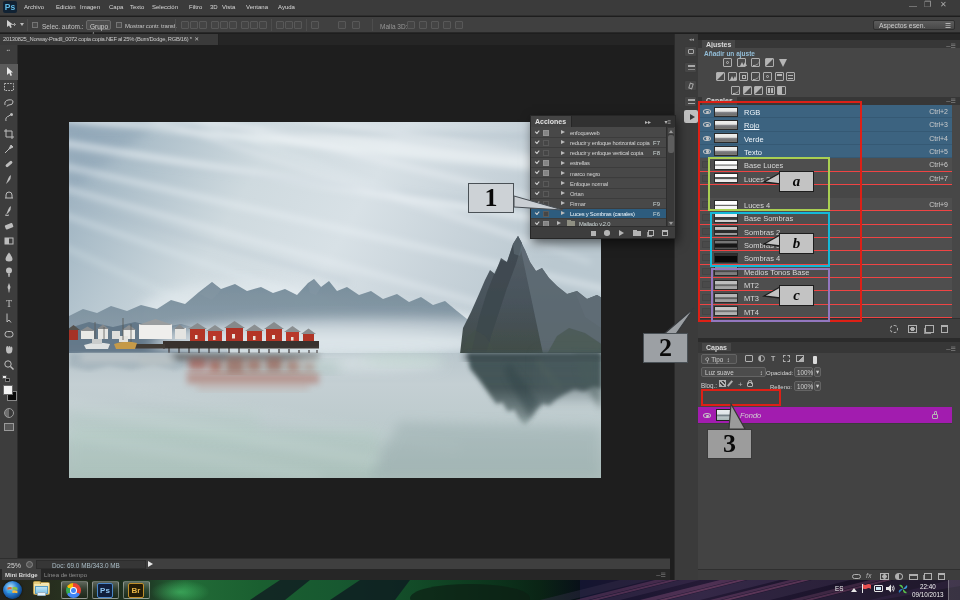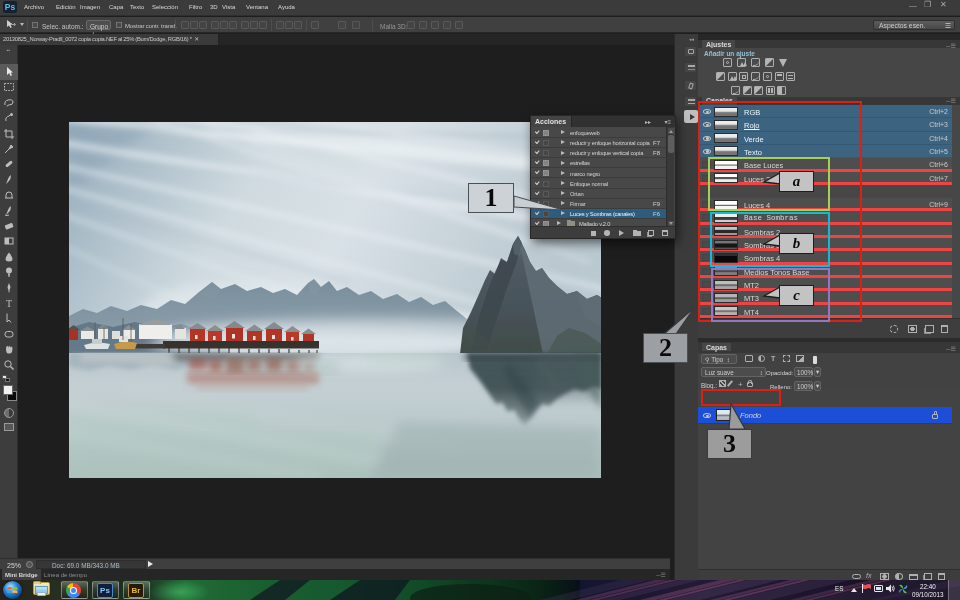--- a/index.html
+++ b/index.html
@@ -33,35 +33,35 @@
 #photo{left:51px;top:77px;width:532px;height:356px;background:#9fb2c0;}
 
 
 #dstrip{left:674px;top:34px;width:24px;height:546px;background:#3b3b3b;border-left:1px solid #2a2a2a;}
 
 
 #rcol{left:698px;top:34px;width:262px;height:546px;background:#434343;}
 .phdr{position:absolute;left:0;width:262px;height:8px;background:#373737;}
 .ptab{position:absolute;background:#474747;color:#dadada;font-size:7px;font-weight:bold;padding:1px 4px 0 4px;height:8px;}
 .pmenu{position:absolute;right:4px;color:#9e9e9e;font-size:6px;top:1px;}
-.chrow{position:absolute;left:0;width:254px;height:13.31px;background:#4e4e4e;border-bottom:3px solid #ef4444;}
+.chrow{position:absolute;left:0;width:254px;height:13.31px;background:#4e4e4e;border-bottom:1px solid #ef4444;}
 .chrow.sel{background:#3c6380;border-bottom:1px solid #355974;}
 .eye{position:absolute;left:5px;top:4px;width:8px;height:5px;border:1px solid #c6c6c6;border-radius:50%;}
 .eye b{position:absolute;left:2px;top:0.5px;width:2.5px;height:2.5px;background:#c6c6c6;border-radius:50%;}
 .ebox{position:absolute;left:4px;top:3px;width:9px;height:7px;border:1px solid #444;background:#4a4a4a;}
 .thumb{position:absolute;left:16px;top:1.5px;width:24px;height:10px;border:1px solid #2a2a2a;}
 .chname{position:absolute;left:46px;top:3px;font-size:7.5px;color:#d8d8d8;}
 .chkey{position:absolute;right:4px;top:3px;font-size:7px;color:#cdcdcd;}
 .t-rgb{background:linear-gradient(180deg,#f0f0ee 0%,#e6e6e4 40%,#86868a 55%,#6f7072 75%,#7d7a74 100%);}
 
 
 
 
 
-.lrow{position:absolute;left:0;width:254px;height:17px;background:#1d4ed8;border-bottom:1px solid #3c3c3c;}
+.lrow{position:absolute;left:0;width:254px;height:17px;background:#a21caf;border-bottom:1px solid #3c3c3c;}
 .lrow.sel{background:#39617e;}
 .lbtn{position:absolute;background:#4c4c4c;border:1px solid #646464;border-radius:2px;color:#cfcfcf;font-size:6.3px;}
 .licon{position:absolute;color:#b5b5b5;font-size:8px;}
 
 
 #actions{left:530px;top:115px;width:146px;height:124px;background:#464646;border:1px solid #262626;box-shadow:2px 4px 10px rgba(0,0,0,0.55);z-index:40;}
 #acthdr{position:absolute;left:0;top:0;width:144px;height:11px;background:#313131;}
 #acttab{position:absolute;left:0;top:0;height:11px;background:#444;border-right:1px solid #262626;color:#e2e2e2;font-size:7px;font-weight:bold;padding:1.5px 5px 0 4px;}
 .arow{position:absolute;left:0;width:135px;height:10.1px;border-bottom:1px solid #3c3c3c;background:#484848;}
 .arow.sel{background:#2d5c7e;}
@@ -616,21 +616,21 @@
         </div>
         <div class="chrow" style="top:93.17px;">
           <div class="ebox"></div>
           <div class="thumb t-l4"></div>
           <div class="chname" style="color:#d8d8d8;">Luces 4</div>
           <div class="chkey">Ctrl+9</div>
         </div>
         <div class="chrow" style="top:106.48px;">
           <div class="ebox"></div>
           <div class="thumb t-s1"></div>
-          <div class="chname" style="color:#d8d8d8;font-family:Liberation Mono, monospace;">Base Sombras</div>
+          <div class="chname" style="color:#d8d8d8;">Base Sombras</div>
         </div>
         <div class="chrow" style="top:119.79px;">
           <div class="ebox"></div>
           <div class="thumb t-s2"></div>
           <div class="chname" style="color:#d8d8d8;">Sombras 2</div>
         </div>
         <div class="chrow" style="top:133.10px;">
           <div class="ebox"></div>
           <div class="thumb t-s3"></div>
           <div class="chname" style="color:#d8d8d8;">Sombras 3</div>

